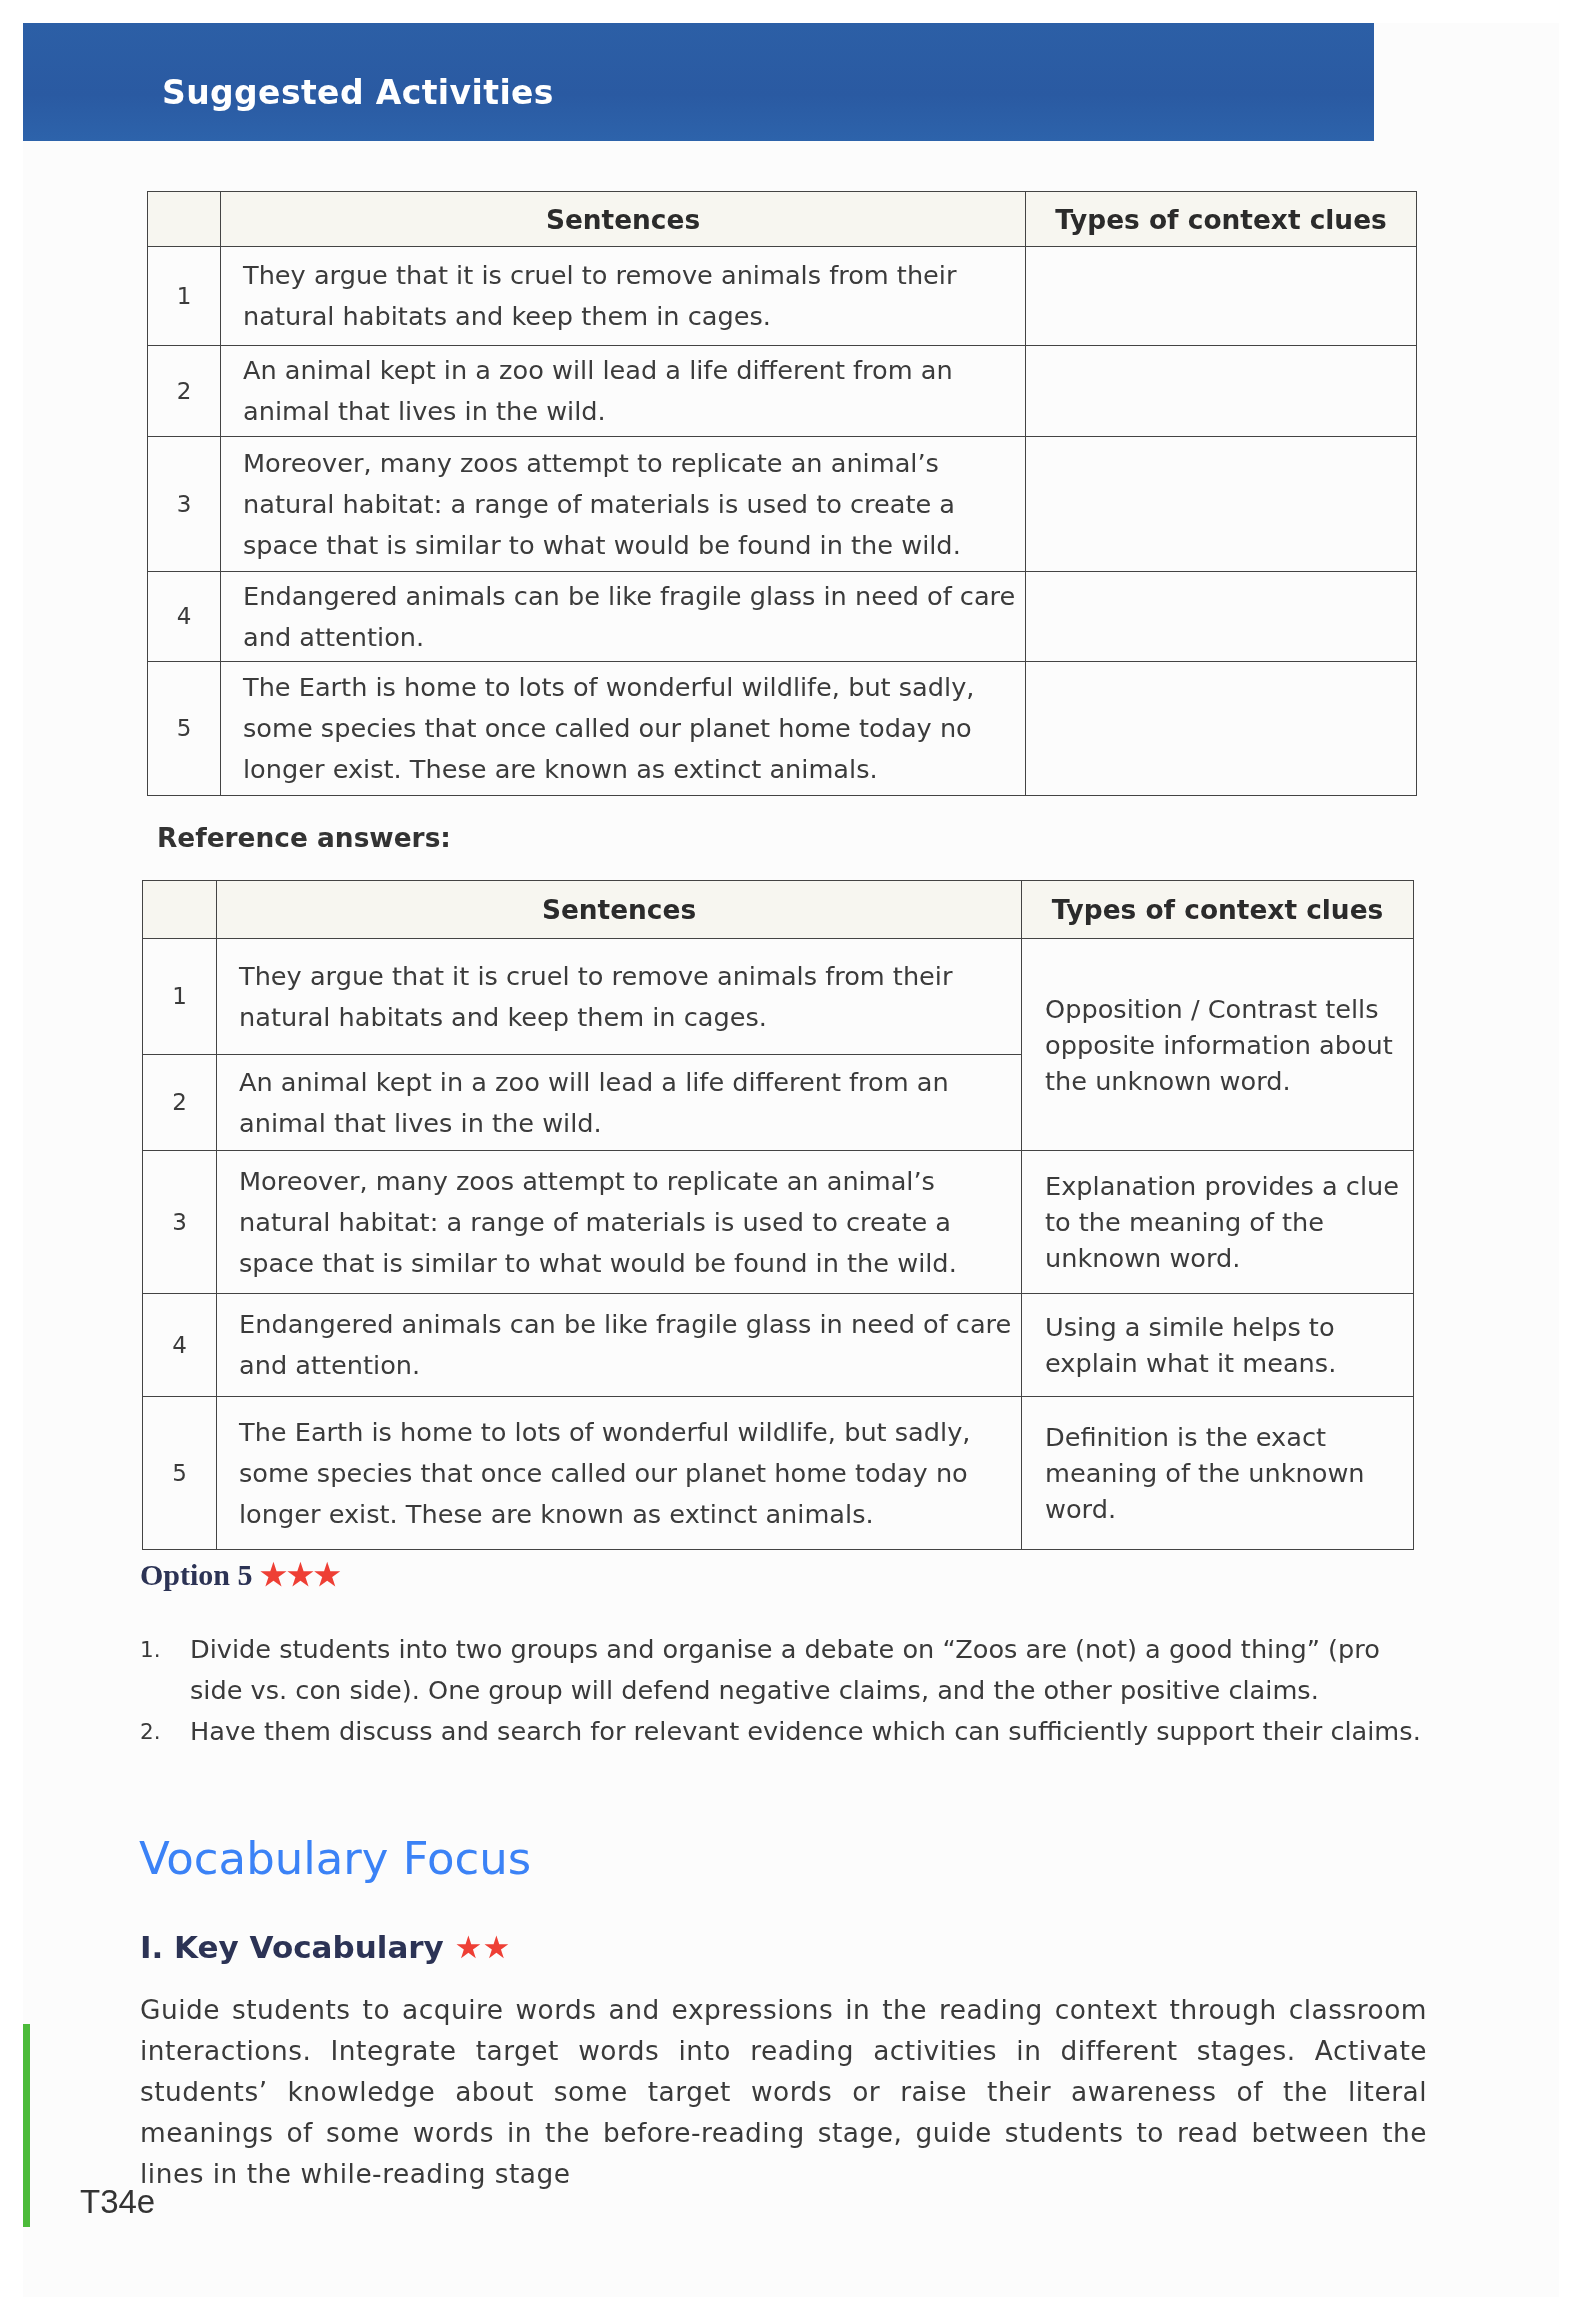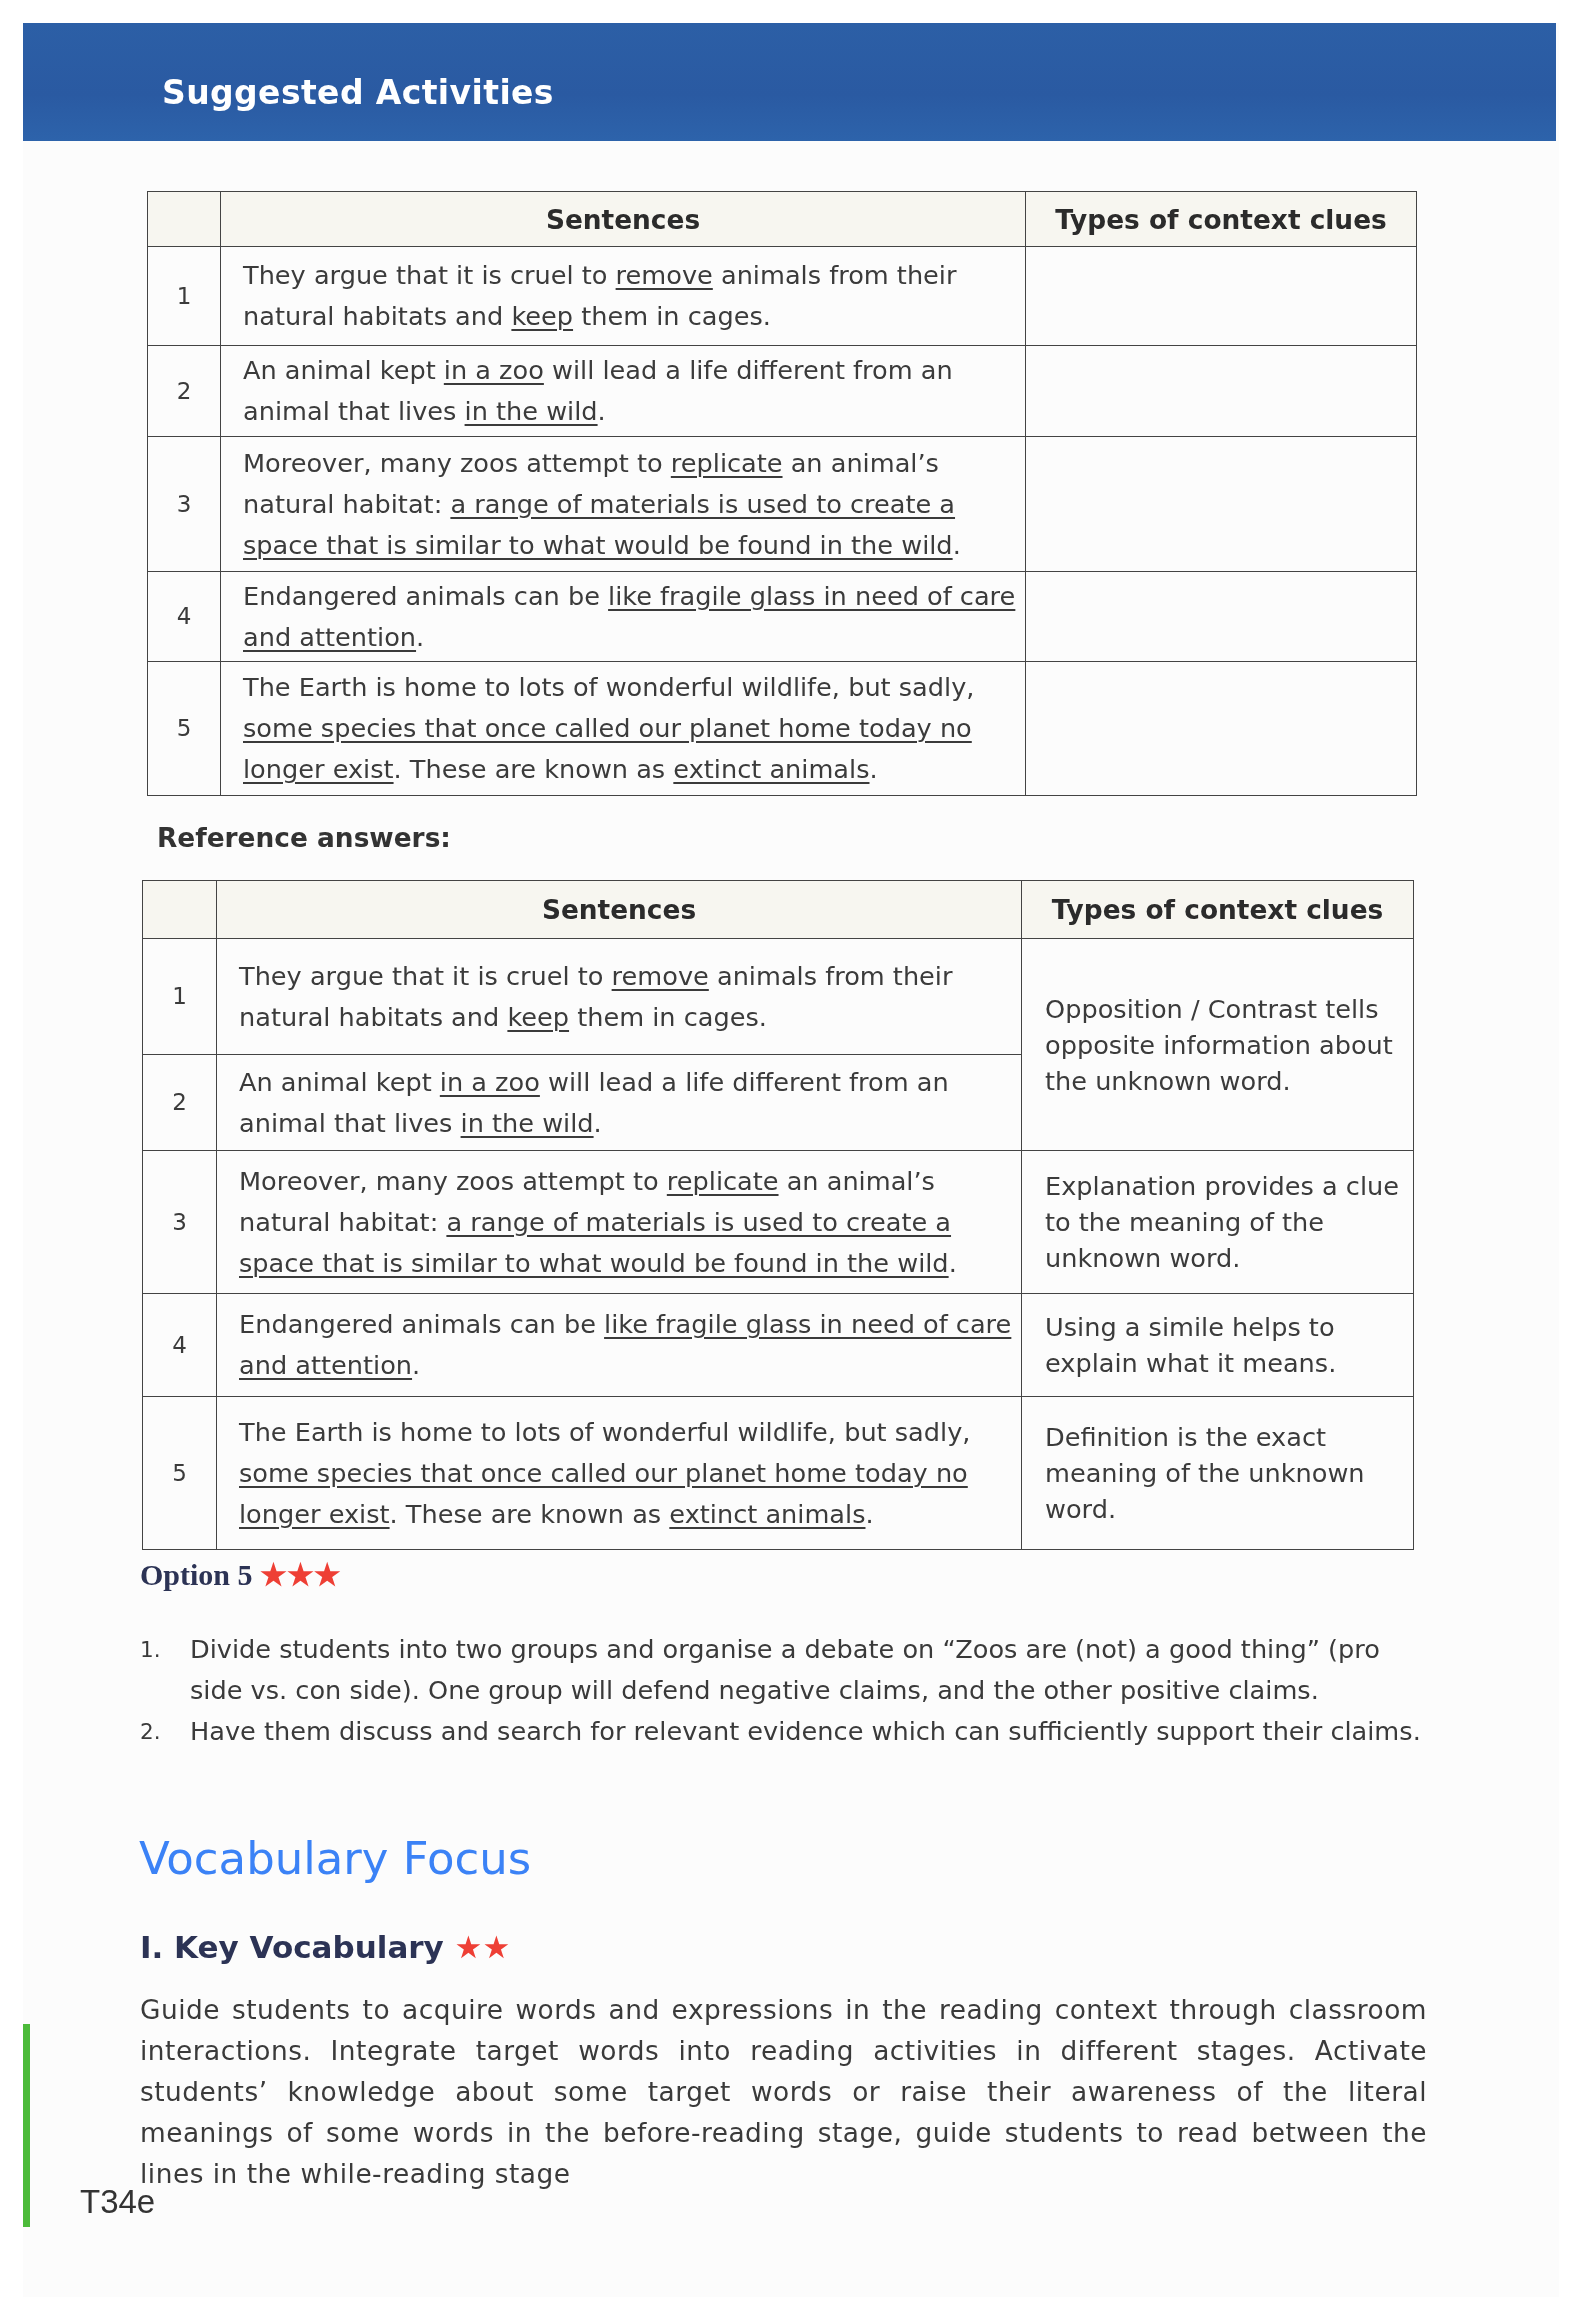--- a/index.html
+++ b/index.html
@@ -11,21 +11,21 @@
     font-family: "DejaVu Sans", sans-serif;
     color: #3a3a3a;
   }
   .page {
     position: absolute; left: 23px; top: 23px;
     width: 1536px; height: 2274px;
     background: #fcfcfc;
   }
   .band {
     position: absolute; left: 23px; top: 23px;
-    width: 1533px; height: 118px;
+    width: 1351px; height: 118px;
     background: linear-gradient(180deg, #2c5fa6 0%, #2a5aa2 60%, #2d63ab 100%);
   }
   .band-title {
     position: absolute; left: 139px; top: 50px;
     color: #ffffff; font-weight: bold; font-size: 33px;
     letter-spacing: 0.4px;
     font-family: "DejaVu Sans", sans-serif;
   }
   table.clues {
     position: absolute;
@@ -43,21 +43,21 @@
   table.clues th {
     background: #f7f6f0;
     font-weight: bold;
     font-size: 26.4px;
     color: #2b2b2b;
     text-align: center;
   }
   table.clues td.num { text-align: center; font-size: 23px; }
   table.clues td.sent { padding-left: 22px; padding-right: 8.3px; }
   table.clues td.type { padding-left: 23px; padding-right: 10px; line-height: 36px; }
-  .u { text-decoration: underline; text-underline-offset: 4.1px; text-decoration-thickness: 1.7px; }
+  .u { text-underline-offset: 4.1px; text-decoration-thickness: 1.7px; }
   #t1 { left: 147px; top: 191px; width: 1269px; }
   #t2 { left: 142px; top: 880px; width: 1271px; }
   .ref-label {
     position: absolute; left: 157px; top: 822px;
     font-weight: bold; font-size: 26.4px; color: #333;
   }
   .opt-title {
     position: absolute; left: 140px; top: 1557px;
     font-weight: bold; font-size: 30px; color: #2c3355; font-family: Liberation Serif, serif;
   }

